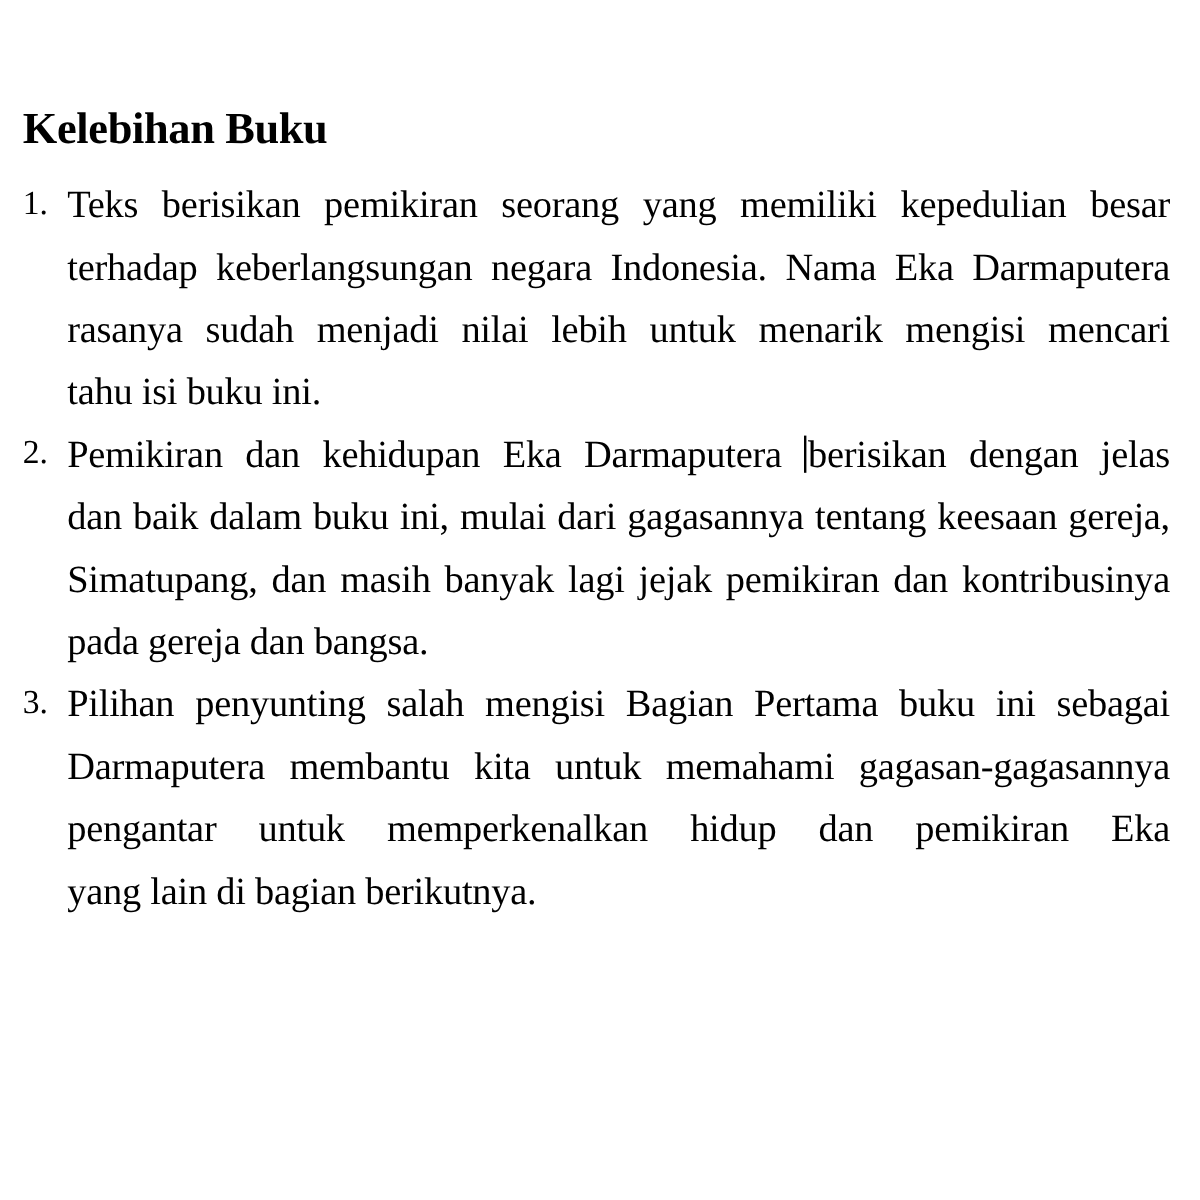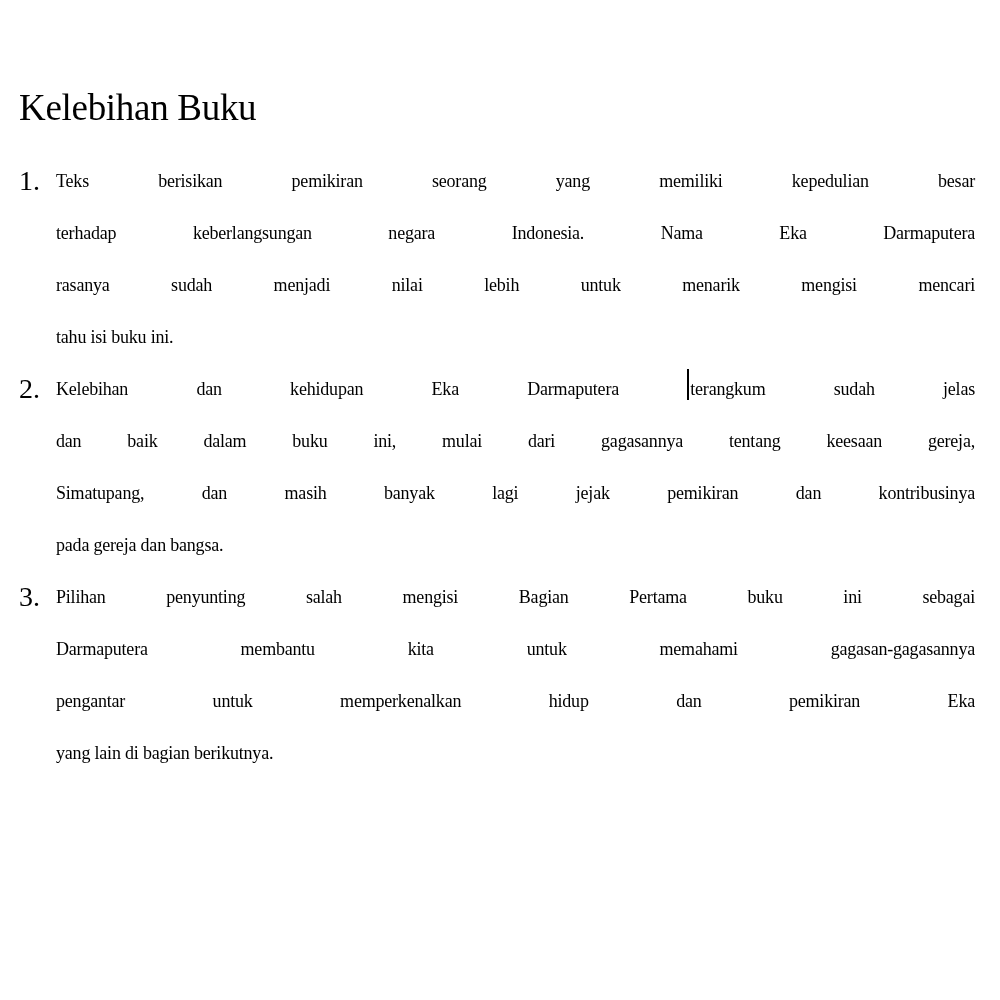--- a/index.html
+++ b/index.html
@@ -17,22 +17,22 @@
   .page {
     box-sizing: border-box;
     width: 1000px;
     height: 1000px;
     padding: 86px 25px 0 19px;
     background: #ffffff;
   }
   .heading {
     font-size: 37px;
     line-height: 44px;
-    font-weight: normal;
-    margin: 0 0 25px 0;
+    font-weight: bold;
+    margin: 0 0 14px 0;
     letter-spacing: -0.3px;
   }
   .list {
     margin: 0;
     padding: 0;
   }
   .item {
     display: flex;
     align-items: flex-start;
   }
@@ -40,21 +40,21 @@
     flex: 0 0 37px;
     font-size: 28px;
     line-height: 52px;
     text-align: left;
   }
   .lines {
     flex: 1 1 auto;
     min-width: 0;
   }
   .line {
-    font-size: 18px;
+    font-size: 32px;
     line-height: 52px;
     text-align: justify;
     text-align-last: justify;
     letter-spacing: -0.2px;
   }
   .line.last {
     text-align-last: left;
   }
   .caret {
     display: inline-block;
@@ -76,21 +76,21 @@
         <div class="lines">
           <div class="line">Teks berisikan pemikiran seorang yang memiliki kepedulian besar</div>
           <div class="line">terhadap keberlangsungan negara Indonesia. Nama Eka Darmaputera</div>
           <div class="line">rasanya sudah menjadi nilai lebih untuk menarik mengisi mencari</div>
           <div class="line last">tahu isi buku ini.</div>
         </div>
       </div>
       <div class="item">
         <div class="num">2.</div>
         <div class="lines">
-          <div class="line"><span>Kelebihan dan kehidupan Eka Darmaputera </span><span class="caret"></span><span>terangkum sudah jelas</span></div>
+          <div class="line"><span>Pemikiran dan kehidupan Eka Darmaputera </span><span class="caret"></span><span>berisikan dengan jelas</span></div>
           <div class="line">dan baik dalam buku ini, mulai dari gagasannya tentang keesaan gereja,</div>
           <div class="line">Simatupang, dan masih banyak lagi jejak pemikiran dan kontribusinya</div>
           <div class="line last">pada gereja dan bangsa.</div>
         </div>
       </div>
       <div class="item">
         <div class="num">3.</div>
         <div class="lines">
           <div class="line">Pilihan penyunting salah mengisi Bagian Pertama buku ini sebagai</div>
           <div class="line">Darmaputera membantu kita untuk memahami gagasan-gagasannya</div>

